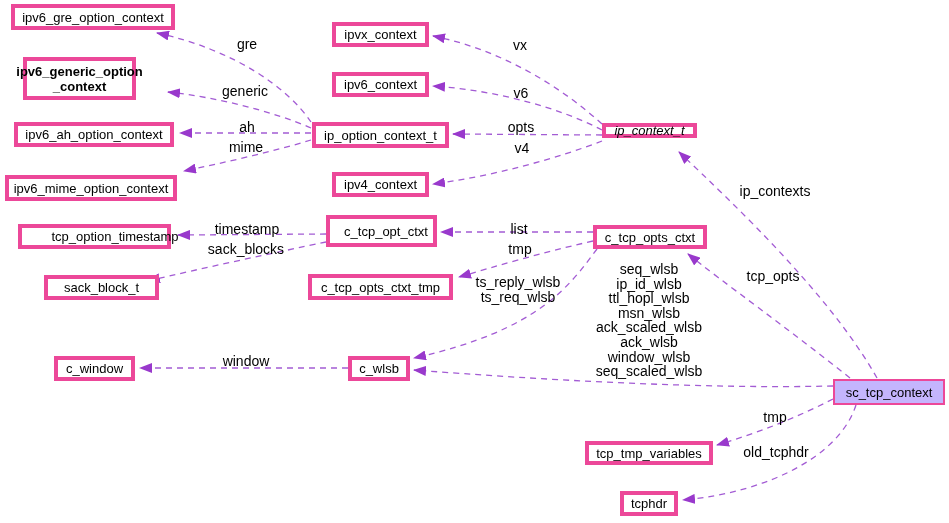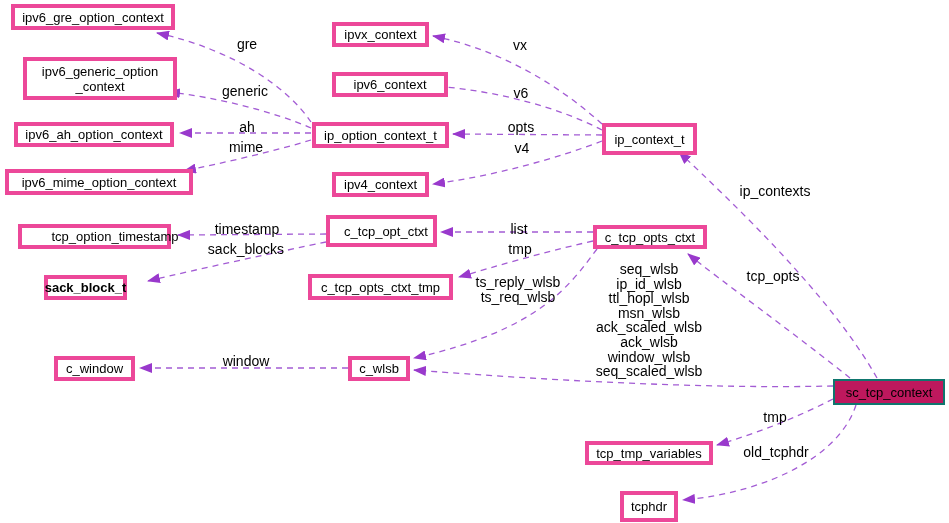--- a/index.html
+++ b/index.html
@@ -19,22 +19,22 @@
     background:#ffffff;
     color:#000000;
     font-size:13px;
     line-height:15px;
     display:flex;align-items:center;justify-content:center;
     text-align:center;
     white-space:pre-line;
     cursor:pointer;
   }
   .node.highlight{
-    background:#be185d;
-    border:2px solid #0f766e;
+    background:#c4b5fd;
+    border:2px solid #ec4899;
   }
   .elabel{
     position:absolute;
     transform:translate(-50%,-50%);
     font-size:14px;
     line-height:14.6px;
     color:#000000;
     white-space:pre-line;
     text-align:center;
     pointer-events:none;
@@ -66,39 +66,39 @@
     <path class="edge" marker-end="url(#arr)" d="M597,249 C570,285 540,330 414,358"></path>
     <path class="edge" marker-end="url(#arr)" d="M833,386 C700,389 545,380 414,370"></path>
     <path class="edge" marker-end="url(#arr)" d="M326,234 L178,235"></path>
     <path class="edge" marker-end="url(#arr)" d="M326,242 C278,252 198,269 148,281"></path>
     <path class="edge" marker-end="url(#arr)" d="M348,368 L140,368"></path>
     <path class="edge" marker-end="url(#arr)" d="M833,399 C798,417 758,433 717,445"></path>
     <path class="edge" marker-end="url(#arr)" d="M856,405 C840,455 770,492 683,500"></path>
   </svg>
 
   <div class="node" style="left:11px;top:4px;width:164px;height:26px;">ipv6_gre_option_context</div>
-  <div class="node" style="left:23px;top:57px;width:154px;height:43px;">ipv6_generic_option
+  <div class="node" style="left:23px;top:57px;width:113px;height:43px;font-weight:bold;">ipv6_generic_option
 _context</div>
   <div class="node" style="left:14px;top:122px;width:160px;height:25px;">ipv6_ah_option_context</div>
-  <div class="node" style="left:5px;top:169px;width:188px;height:26px;text-align:center;">ipv6_mime_option_context</div>
+  <div class="node" style="left:5px;top:175px;width:172px;height:26px;text-align:center;">ipv6_mime_option_context</div>
   <div class="node" style="left:332px;top:22px;width:97px;height:25px;">ipvx_context</div>
-  <div class="node" style="left:332px;top:72px;width:116px;height:25px;">ipv6_context</div>
+  <div class="node" style="left:332px;top:72px;width:97px;height:25px;">ipv6_context</div>
   <div class="node" style="left:312px;top:122px;width:137px;height:26px;">ip_option_context_t</div>
   <div class="node" style="left:332px;top:172px;width:97px;height:25px;">ipv4_context</div>
-  <div class="node" style="left:602px;top:123px;width:95px;height:32px;">ip_context_t</div>
+  <div class="node" style="left:602px;top:123px;width:95px;height:15px;font-style:italic;">ip_context_t</div>
   <div class="node" style="left:18px;top:224px;width:153px;height:25px;padding-left:41px;">tcp_option_timestamp</div>
-  <div class="node" style="left:44px;top:275px;width:83px;height:25px;font-weight:bold;">sack_block_t</div>
+  <div class="node" style="left:44px;top:275px;width:115px;height:25px;">sack_block_t</div>
   <div class="node" style="left:326px;top:215px;width:111px;height:32px;padding-left:9px;">c_tcp_opt_ctxt</div>
   <div class="node" style="left:593px;top:225px;width:114px;height:24px;">c_tcp_opts_ctxt</div>
   <div class="node" style="left:308px;top:274px;width:145px;height:26px;">c_tcp_opts_ctxt_tmp</div>
   <div class="node" style="left:54px;top:356px;width:81px;height:25px;">c_window</div>
   <div class="node" style="left:348px;top:356px;width:62px;height:25px;">c_wlsb</div>
   <div class="node highlight" style="left:833px;top:379px;width:112px;height:26px;">sc_tcp_context</div>
   <div class="node" style="left:585px;top:441px;width:128px;height:24px;">tcp_tmp_variables</div>
-  <div class="node" style="left:620px;top:491px;width:58px;height:31px;">tcphdr</div>
+  <div class="node" style="left:620px;top:491px;width:58px;height:25px;">tcphdr</div>
 
   <div class="elabel" style="left:247px;top:44px;">gre</div>
   <div class="elabel" style="left:245px;top:91px;">generic</div>
   <div class="elabel" style="left:247px;top:127px;">ah</div>
   <div class="elabel" style="left:246px;top:147px;">mime</div>
   <div class="elabel" style="left:520px;top:45px;">vx</div>
   <div class="elabel" style="left:521px;top:93px;">v6</div>
   <div class="elabel" style="left:521px;top:127px;">opts</div>
   <div class="elabel" style="left:522px;top:148px;">v4</div>
   <div class="elabel" style="left:775px;top:191px;">ip_contexts</div>

